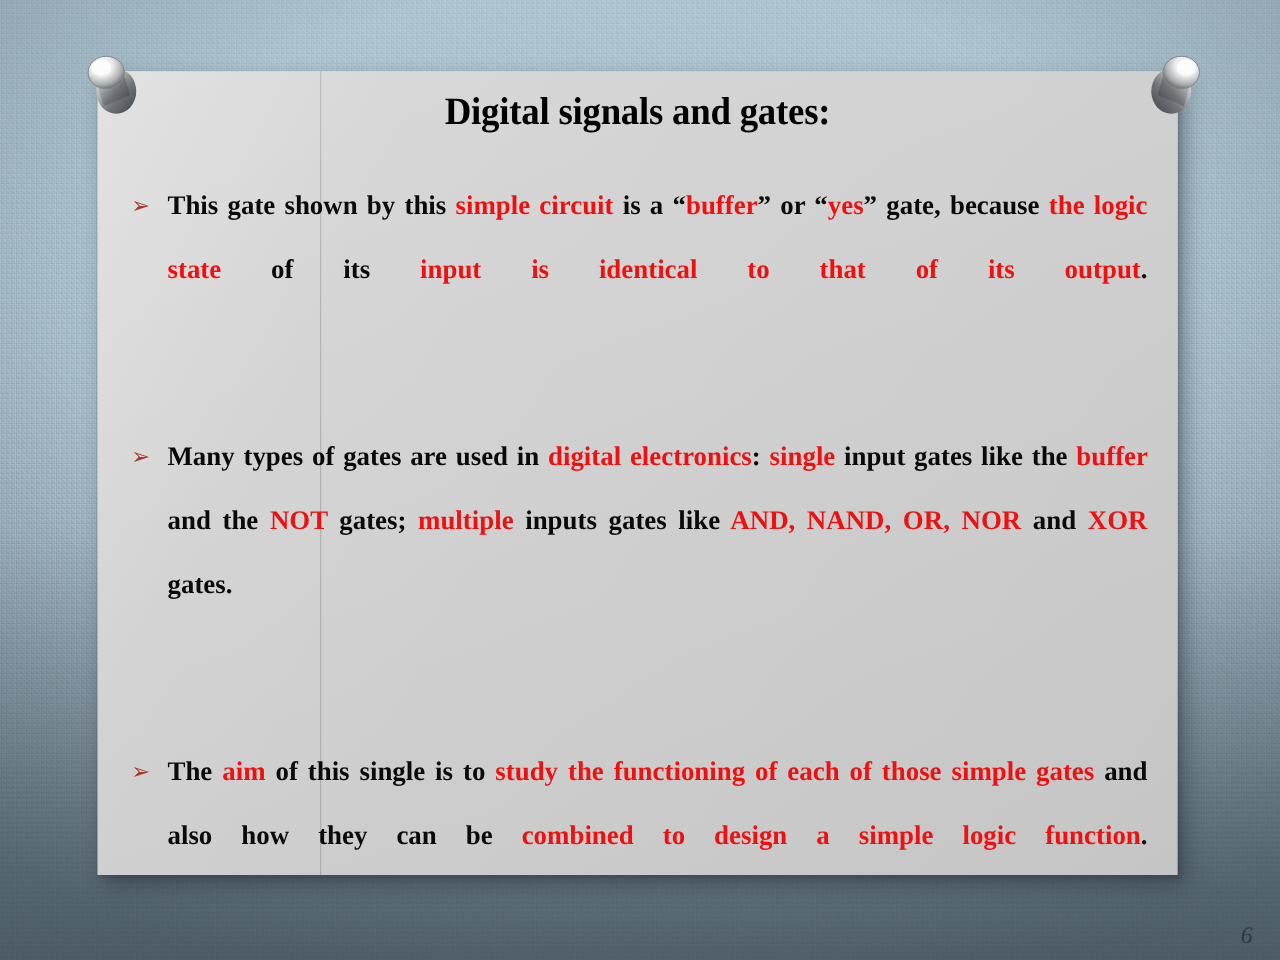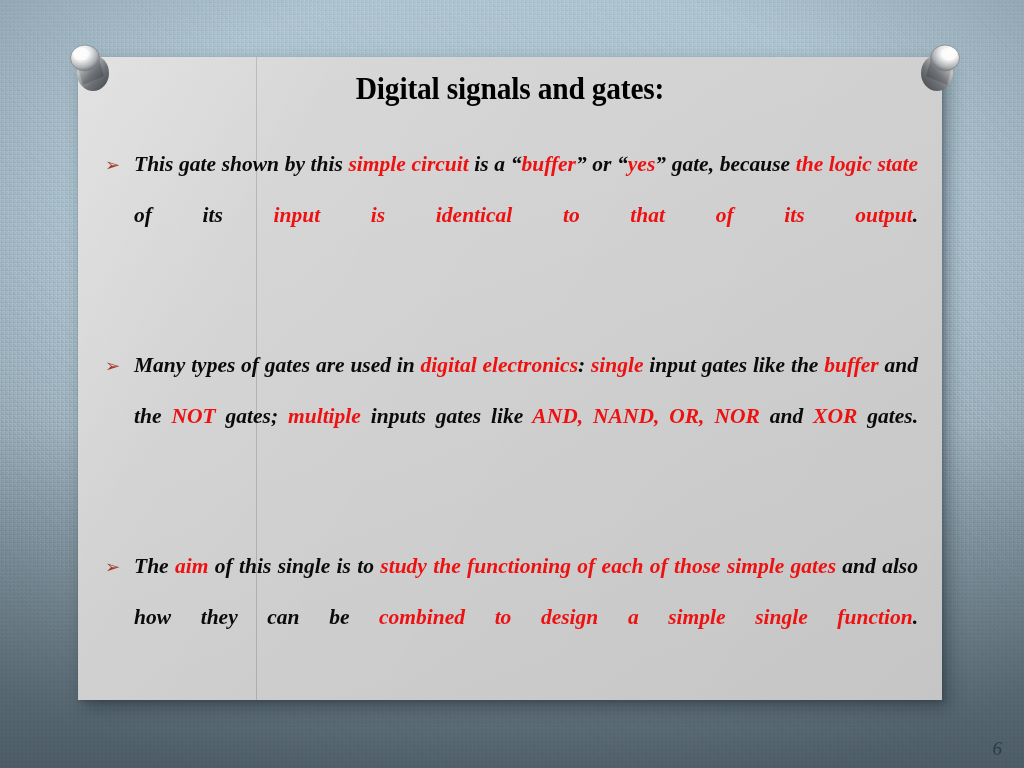--- a/index.html
+++ b/index.html
@@ -134,21 +134,20 @@
     position: absolute;
     left: 5px;
     top: 0;
     font-size: 18px;
     line-height: 51px;
     color: #a33a28;
     font-family: "DejaVu Sans", sans-serif;
   }
   .bullet-text {
     display: block;
-    font-style: italic;
   }
   .bullet-text::after {
     content: "";
     display: inline-block;
     width: 100%;
     height: 0;
   }
   .red { color: #ee1111; }
   .blk { color: #0a0a0a; }
 
@@ -186,21 +185,21 @@
           <span class="bullet-text"><span class="blk">This gate shown by this </span><span class="red">simple circuit</span><span class="blk"> is a “</span><span class="red">buffer</span><span class="blk">” or “</span><span class="red">yes</span><span class="blk">” gate, because </span><span class="red">the logic state</span><span class="blk"> of its </span><span class="red">input is identical to that of its output</span><span class="blk">.</span></span>
         </div>
 
         <div class="bullet">
           <span class="bullet-marker">➢</span>
           <span class="bullet-text"><span class="blk"> Many types of gates are used in </span><span class="red">digital electronics</span><span class="blk">: </span><span class="red">single</span><span class="blk"> input gates like the </span><span class="red">buffer</span><span class="blk"> and the </span><span class="red">NOT</span><span class="blk"> gates; </span><span class="red">multiple</span><span class="blk"> inputs gates like </span><span class="red">AND, NAND, OR, NOR</span><span class="blk"> and </span><span class="red">XOR</span><span class="blk"> gates.</span></span>
         </div>
 
         <div class="bullet">
           <span class="bullet-marker">➢</span>
-          <span class="bullet-text"><span class="blk">The </span><span class="red">aim</span><span class="blk"> of this single is to </span><span class="red">study the functioning of each of those simple gates</span><span class="blk"> and also how they can be </span><span class="red">combined to design a simple single function</span><span class="blk">.</span></span>
+          <span class="bullet-text"><span class="blk">The </span><span class="red">aim</span><span class="blk"> of this single is to </span><span class="red">study the functioning of each of those simple gates</span><span class="blk"> and also how they can be </span><span class="red">combined to design a simple logic function</span><span class="blk">.</span></span>
         </div>
 
       </div>
     </div>
   </div>
 
   <svg class="pin" id="pin-left" viewBox="0 0 46 58" aria-hidden="true">
     <defs>
       <linearGradient id="shaftL" x1="0" y1="0" x2="1" y2="1">
         <stop offset="0%" stop-color="#f2f2f2"></stop>

